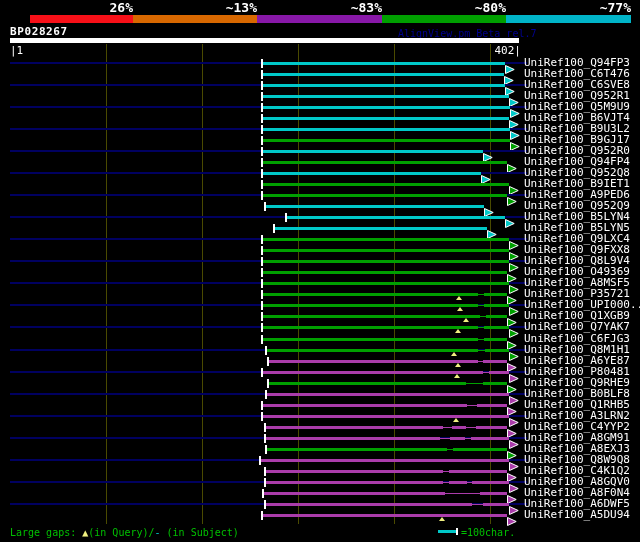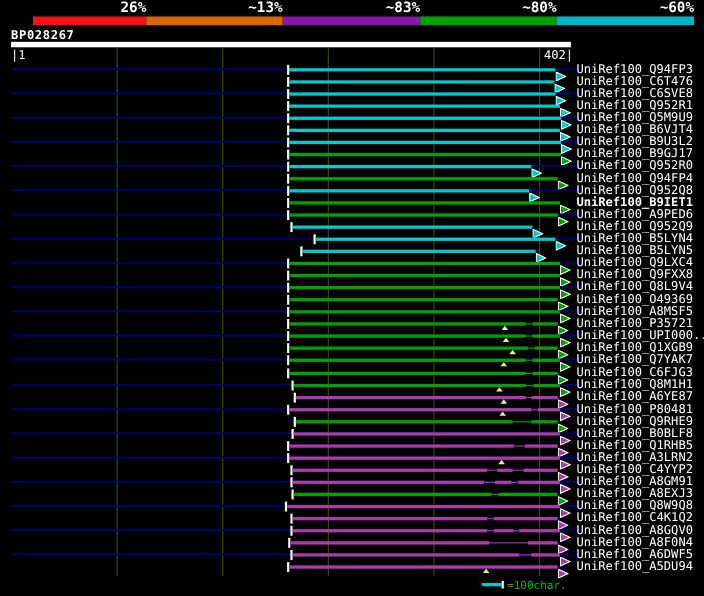--- a/index.html
+++ b/index.html
@@ -34,24 +34,25 @@
   <div id="legend-bar">
       <div class="legend-seg" style="left: 30px; width: 103px; background: rgb(248, 16, 24);"></div>
       <div class="pct-label" style="left: auto; right: 507px;">26%</div>
       <div class="legend-seg" style="left: 133px; width: 124px; background: rgb(216, 104, 0);"></div>
       <div class="pct-label" style="left: auto; right: 383px;">~13%</div>
       <div class="legend-seg" style="left: 257px; width: 125px; background: rgb(136, 24, 168);"></div>
       <div class="pct-label" style="left: auto; right: 258px;">~83%</div>
       <div class="legend-seg" style="left: 382px; width: 124px; background: rgb(0, 160, 0);"></div>
       <div class="pct-label" style="left: auto; right: 134px;">~80%</div>
       <div class="legend-seg" style="left: 506px; width: 125px; background: rgb(0, 180, 200);"></div>
-      <div class="pct-label" style="left: auto; right: 9px;">~60%</div>
+      <div class="pct-label" style="left: auto; right: 9px;">~77%</div>
     </div>
 
   <div id="query-id">BP028267</div>
+  <div id="app-version">AlignView.pm Beta rel.7</div>
 
   <div id="query-ruler"></div>
   <div class="scale-label" style="left:10px;">|1</div>
   <div class="scale-label" style="right:119px;">402|</div>
 
   <div id="grid">
       <div class="gridline" style="left: 106px; background: rgb(74, 74, 0);"></div>
       <div class="gridline" style="left: 202px; background: rgb(74, 74, 0);"></div>
       <div class="gridline" style="left: 298px; background: rgb(74, 74, 0);"></div>
       <div class="gridline" style="left: 394px; background: rgb(74, 74, 0);"></div>
@@ -129,21 +130,21 @@
       <div class="bar-seg" style="left: 263px; width: 218px; top: 172px; background: rgb(0, 200, 200);"></div>
       <div class="arrow" style="left: 481px; top: 169px;"><svg width="10" height="9" viewBox="0 0 10 9">
           <polygon points="0.5,0.5 9.2,4.5 0.5,8.5" fill="#00c8c8" stroke="#ffffff" stroke-width="1"></polygon>
         </svg></div>
       <div class="row-label" style="top: 167px;">UniRef100_Q952Q8</div>
       <div class="start-tick" style="left: 261px; top: 180px;"></div>
       <div class="bar-seg" style="left: 263px; width: 246px; top: 183px; background: rgb(0, 160, 0);"></div>
       <div class="arrow" style="left: 509px; top: 180px;"><svg width="10" height="9" viewBox="0 0 10 9">
           <polygon points="0.5,0.5 9.2,4.5 0.5,8.5" fill="#00a000" stroke="#ffffff" stroke-width="1"></polygon>
         </svg></div>
-      <div class="row-label" style="top: 178px; font-weight: bold;">UniRef100_B9IET1</div>
+      <div class="row-label" style="top: 178px;">UniRef100_B9IET1</div>
       <div class="row-guide" style="top: 194px; background: rgb(0, 0, 96);"></div>
       <div class="start-tick" style="left: 261px; top: 191px;"></div>
       <div class="bar-seg" style="left: 263px; width: 244px; top: 194px; background: rgb(0, 160, 0);"></div>
       <div class="arrow" style="left: 507px; top: 191px;"><svg width="10" height="9" viewBox="0 0 10 9">
           <polygon points="0.5,0.5 9.2,4.5 0.5,8.5" fill="#00a000" stroke="#ffffff" stroke-width="1"></polygon>
         </svg></div>
       <div class="row-label" style="top: 189px;">UniRef100_A9PED6</div>
       <div class="start-tick" style="left: 264px; top: 202px;"></div>
       <div class="bar-seg" style="left: 266px; width: 218px; top: 205px; background: rgb(0, 200, 200);"></div>
       <div class="arrow" style="left: 484px; top: 202px;"><svg width="10" height="9" viewBox="0 0 10 9">
@@ -376,18 +377,19 @@
       <div class="row-label" style="top: 498px;">UniRef100_A6DWF5</div>
       <div class="start-tick" style="left: 261px; top: 511px;"></div>
       <div class="bar-seg" style="left: 263px; width: 244px; top: 514px; background: rgb(170, 60, 170);"></div>
       <div class="arrow" style="left: 507px; top: 511px;"><svg width="10" height="9" viewBox="0 0 10 9">
           <polygon points="0.5,0.5 9.2,4.5 0.5,8.5" fill="#aa3caa" stroke="#ffffff" stroke-width="1"></polygon>
         </svg></div>
       <div class="gap-tri" style="left: 439px; top: 517px;"></div>
       <div class="row-label" style="top: 509px;">UniRef100_A5DU94</div>
     </div>
 
+  <div id="footer"><span>Large gaps: </span><span class="q-marker">▲</span><span>(in Query)/</span><span class="s-marker">-</span><span> (in Subject)</span></div>
 
   <div id="scale-swatch"></div>
   <div id="scale-swatch-tick"></div>
   <div id="scale-legend-text">=100char.</div>
 
 </div>
 
 </body></html>

